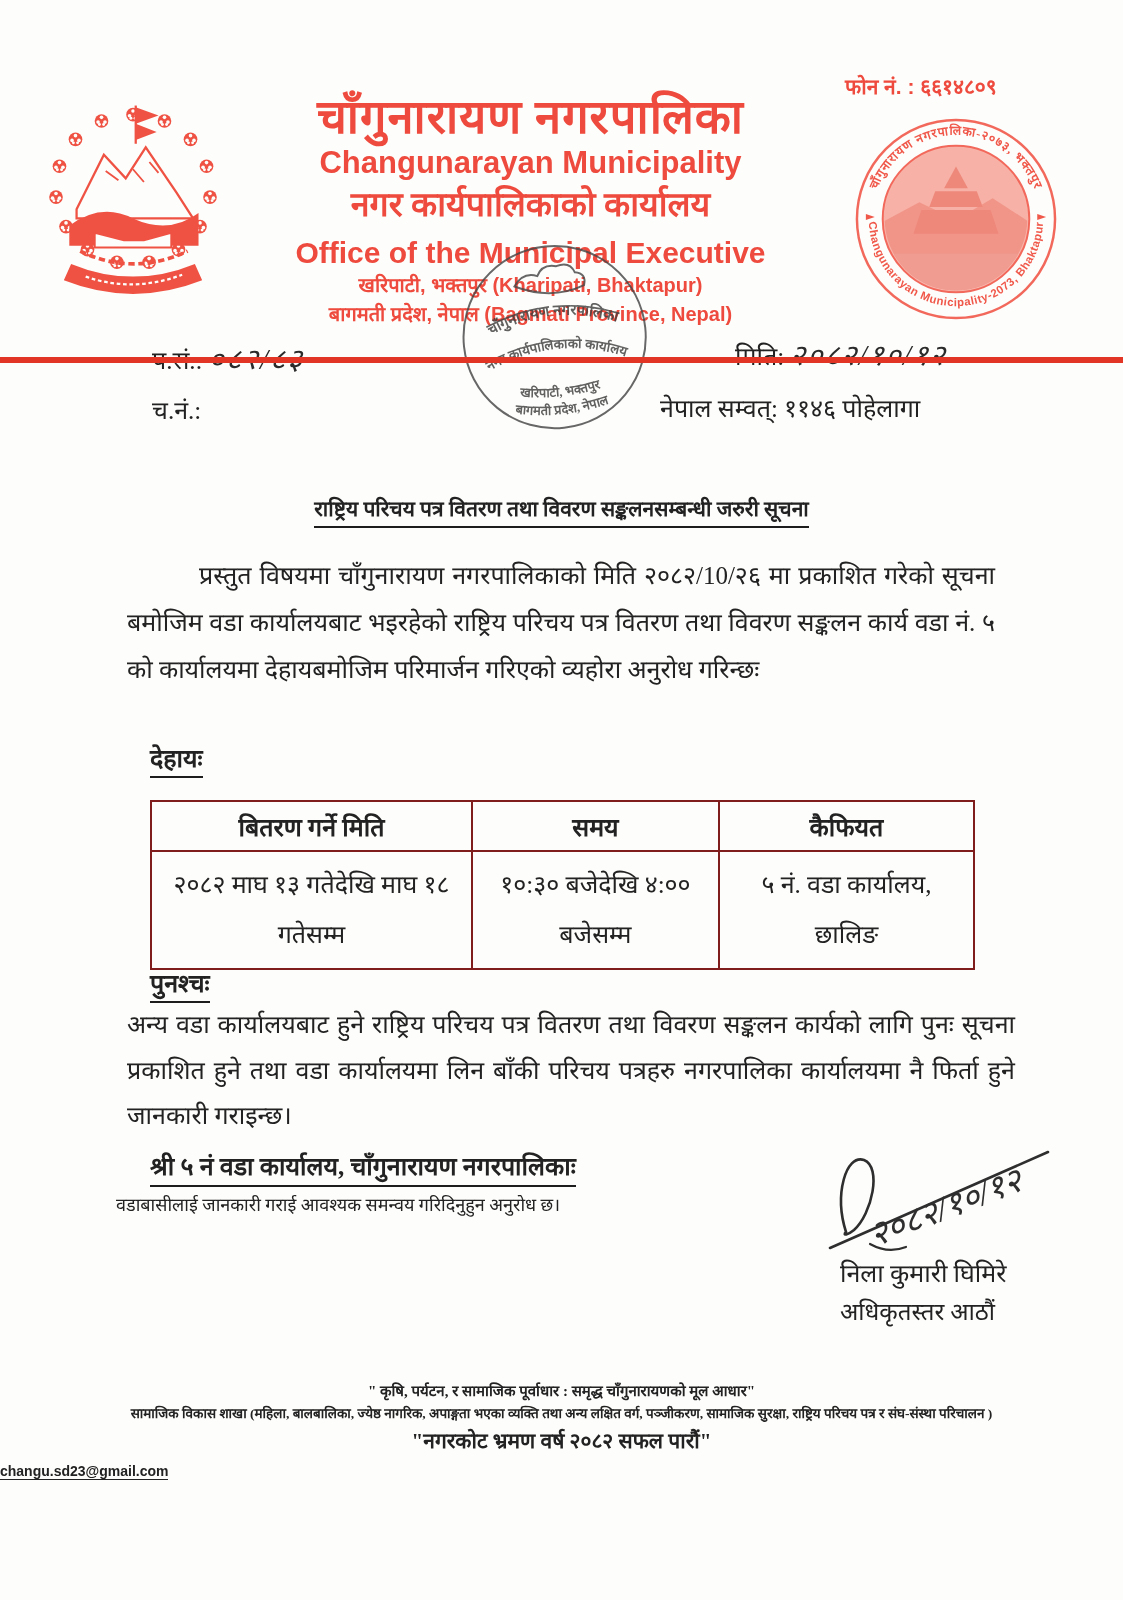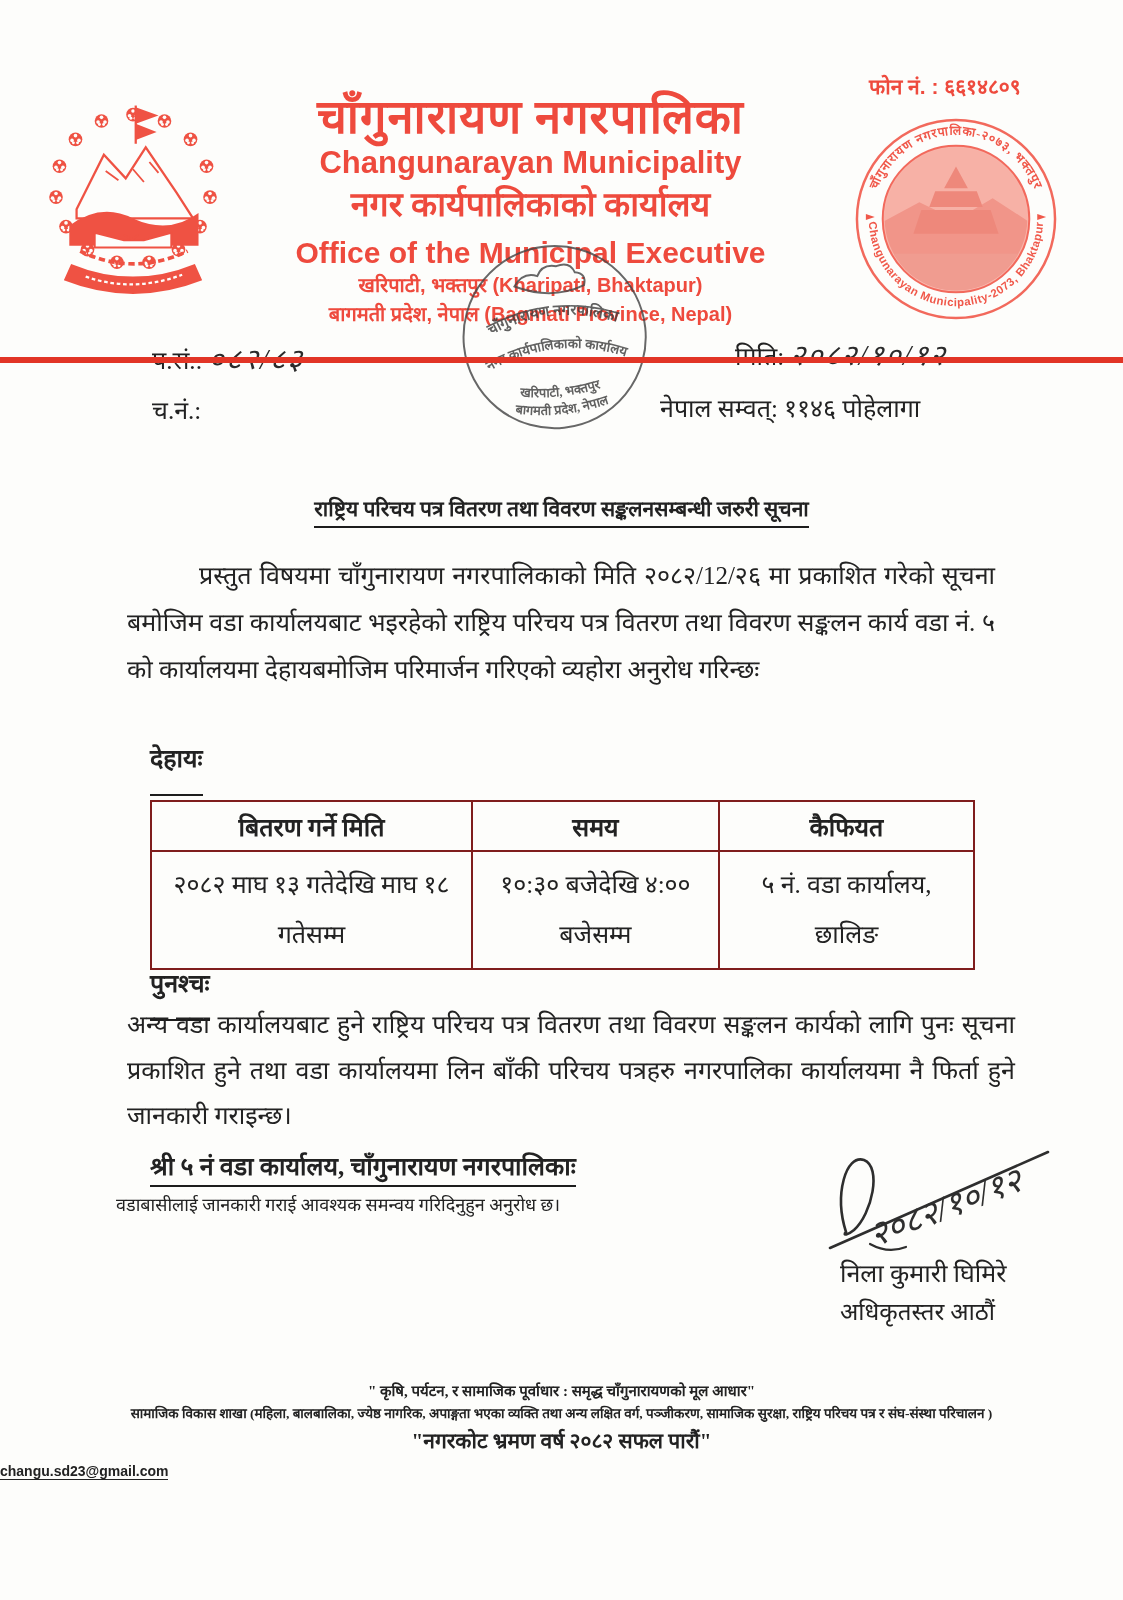--- a/index.html
+++ b/index.html
@@ -19,33 +19,33 @@
   .red{color:var(--red);}
   .sans{font-family:"Liberation Sans","DejaVu Sans",sans-serif;}
 
   
   .hdr-block{left:218px;top:90px;width:625px;text-align:center;}
   .t-np{font-size:47px;font-weight:bold;line-height:1.15;letter-spacing:1px;}
   .t-en{font-size:31px;font-weight:bold;line-height:1.12;margin-top:2px;}
   .o-np{font-size:34px;font-weight:bold;margin-top:5px;line-height:1.1;}
   .o-en{font-size:30px;font-weight:bold;margin-top:13px;line-height:1.1;}
   .addr{font-size:20px;font-weight:bold;margin-top:4px;line-height:1.25;}
-  .phone{left:845px;top:72px;font-size:21px;font-weight:bold;margin-left:24px;}
+  .phone{left:845px;top:72px;font-size:21px;font-weight:bold;}
 
   
   .refline{font-size:25px;}
   .hand{font-size:29px;letter-spacing:2px;font-style:italic;color:#2b2b2b;}
   .redrule{left:0;top:357px;width:1123px;height:6px;background:var(--red-deep);}
 
   
   .n-title{left:0;top:494px;width:1123px;text-align:center;}
   .n-title span{display:inline-block;font-size:21px;font-weight:bold;border-bottom:2.5px solid #1d1d1d;padding-bottom:4px;}
   .para{left:127px;top:552px;width:868px;font-size:25px;line-height:1.88;text-align:justify;text-indent:72px;}
   .sub-label{font-size:25px;font-weight:bold;}
-  .sub-label span{display:inline-block;border-bottom:2.5px solid #1d1d1d;padding-bottom:20px;}
+  .sub-label span{display:inline-block;border-bottom:2.5px solid #1d1d1d;padding-bottom:2px;}
 
   
   table.sched{left:150px;top:800px;position:absolute;width:825px;border-collapse:collapse;}
   table.sched th,table.sched td{border:2px solid #7f1d1d;text-align:center;vertical-align:middle;font-size:25px;padding:4px 14px;}
   table.sched th{height:50px;font-weight:bold;}
   table.sched td{height:118px;line-height:2.0;}
   .c1{width:39%;} .c2{width:30%;} .c3{width:31%;}
 
   .para2{left:127px;top:1002px;width:888px;font-size:25px;line-height:1.82;text-align:justify;}
   .addr-head{left:150px;top:1148px;}
@@ -185,21 +185,21 @@
 
   <div class="abs redrule"></div>
 
   <div class="abs refline" style="left:152px;top:392px;">च.नं.:</div>
   <div class="abs refline" style="left:660px;top:390px;">नेपाल सम्वत्: ११४६ पोहेलागा</div>
 
   <div class="abs n-title">
     <span>राष्ट्रिय परिचय पत्र वितरण तथा विवरण सङ्कलनसम्बन्धी जरुरी सूचना</span>
   </div>
 
-  <div class="abs para">प्रस्तुत विषयमा चाँगुनारायण नगरपालिकाको मिति २०८२/12/२६ मा प्रकाशित गरेको सूचना बमोजिम वडा कार्यालयबाट भइरहेको राष्ट्रिय परिचय पत्र वितरण तथा विवरण सङ्कलन कार्य वडा नं. ५ को कार्यालयमा देहायबमोजिम परिमार्जन गरिएको व्यहोरा अनुरोध गरिन्छः</div>
+  <div class="abs para">प्रस्तुत विषयमा चाँगुनारायण नगरपालिकाको मिति २०८२/10/२६ मा प्रकाशित गरेको सूचना बमोजिम वडा कार्यालयबाट भइरहेको राष्ट्रिय परिचय पत्र वितरण तथा विवरण सङ्कलन कार्य वडा नं. ५ को कार्यालयमा देहायबमोजिम परिमार्जन गरिएको व्यहोरा अनुरोध गरिन्छः</div>
 
   <div class="abs sub-label" style="left:150px;top:740px;">
     <span>देहायः</span>
   </div>
 
   <table class="sched">
     <thead>
       <tr>
         <th class="c1">बितरण गर्ने मिति</th>
         <th class="c2">समय</th>

